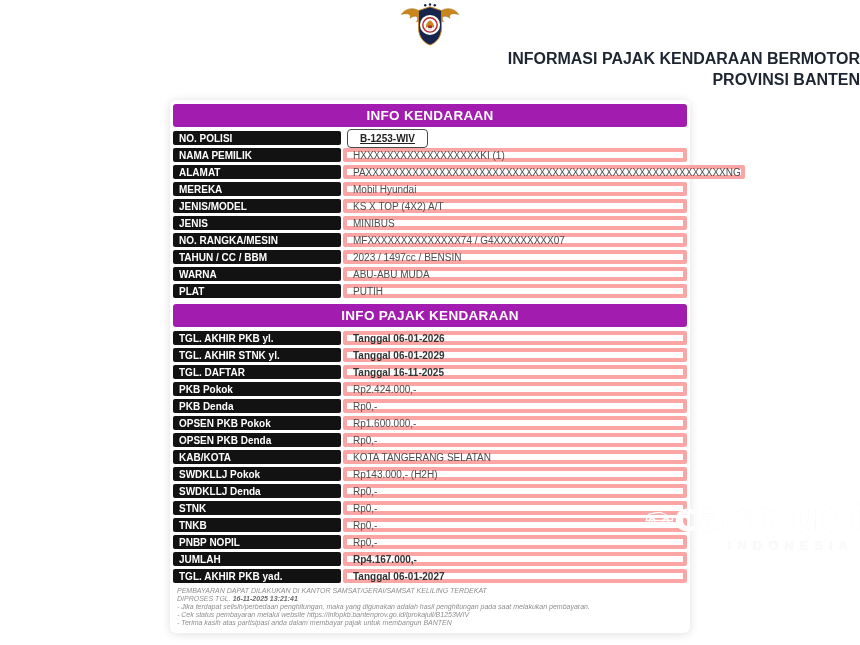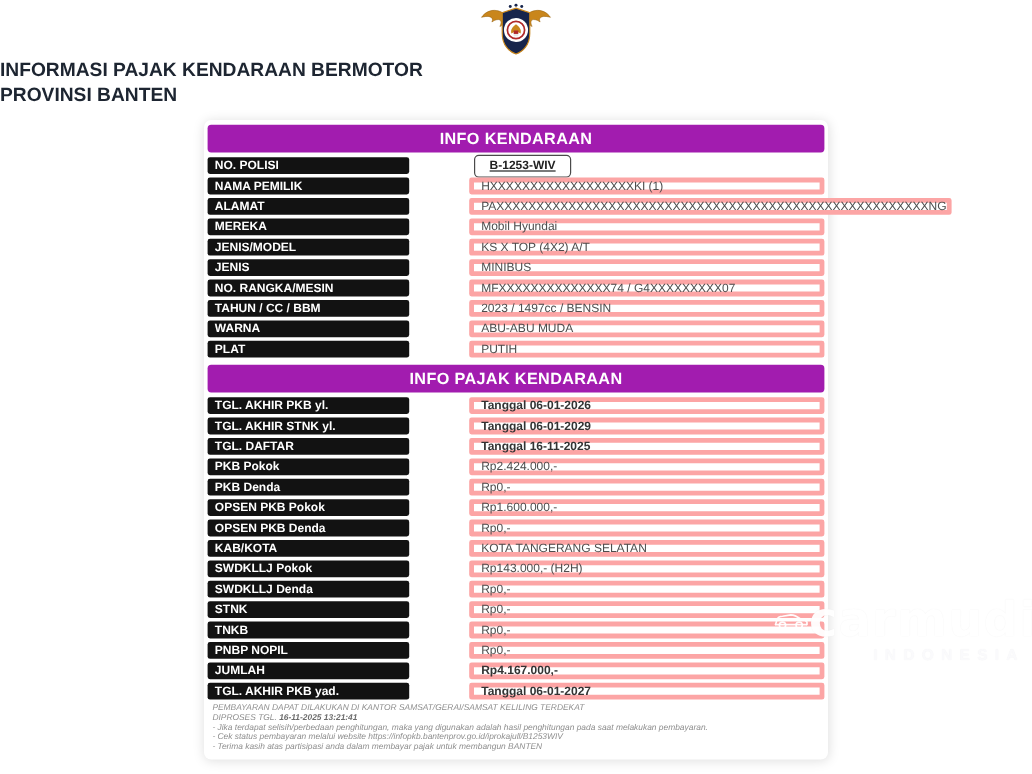--- a/index.html
+++ b/index.html
@@ -2,37 +2,37 @@
 <html><head>
 <meta charset="utf-8">
 <style>
   html,body{margin:0;padding:0;}
   body{
     width:860px;height:645px;position:relative;overflow:hidden;
     background:#ffffff;
     font-family:"Liberation Sans",sans-serif;
   }
   
-  .page-header{position:absolute;top:0;left:0;width:860px;text-align:left;}
+  .page-header{position:absolute;top:0;left:0;width:860px;text-align:right;}
   .logo-wrap{margin-top:2px;height:44px;display:flex;justify-content:center;}
   .page-title{font-size:16px;font-weight:700;color:#1d2531;line-height:21px;margin-top:2px;}
   
   .card{
     position:absolute;left:170px;top:100px;width:520px;box-sizing:border-box;
     background:#ffffff;border-radius:6px;
     box-shadow:0 1px 10px rgba(0,0,0,0.13);
     padding:4px 3px 6px 3px;
   }
   .section-header{
     background:#a21caf;color:#ffffff;font-weight:700;font-size:13.5px;
     text-align:center;padding:4px 0;border-radius:3px;margin-bottom:4px;
     letter-spacing:.3px;
   }
   .section-2{margin-top:6px;}
-  .row{display:flex;height:14px;margin-bottom:3px;gap:48px;}
+  .row{display:flex;height:14px;margin-bottom:3px;}
   .row-label{
     flex:0 0 168px;width:168px;background:#121212;color:#ffffff;
     font-size:10px;font-weight:700;border-radius:2px;
     display:flex;align-items:center;padding-left:6px;box-sizing:border-box;
   }
   .row-value{
     flex:1;margin-left:2px;border:4px solid #fca5a5;border-radius:2px;
     font-size:10px;color:#4d4d4d;display:flex;align-items:center;
     padding-left:6px;box-sizing:border-box;background:#fff;
   }

